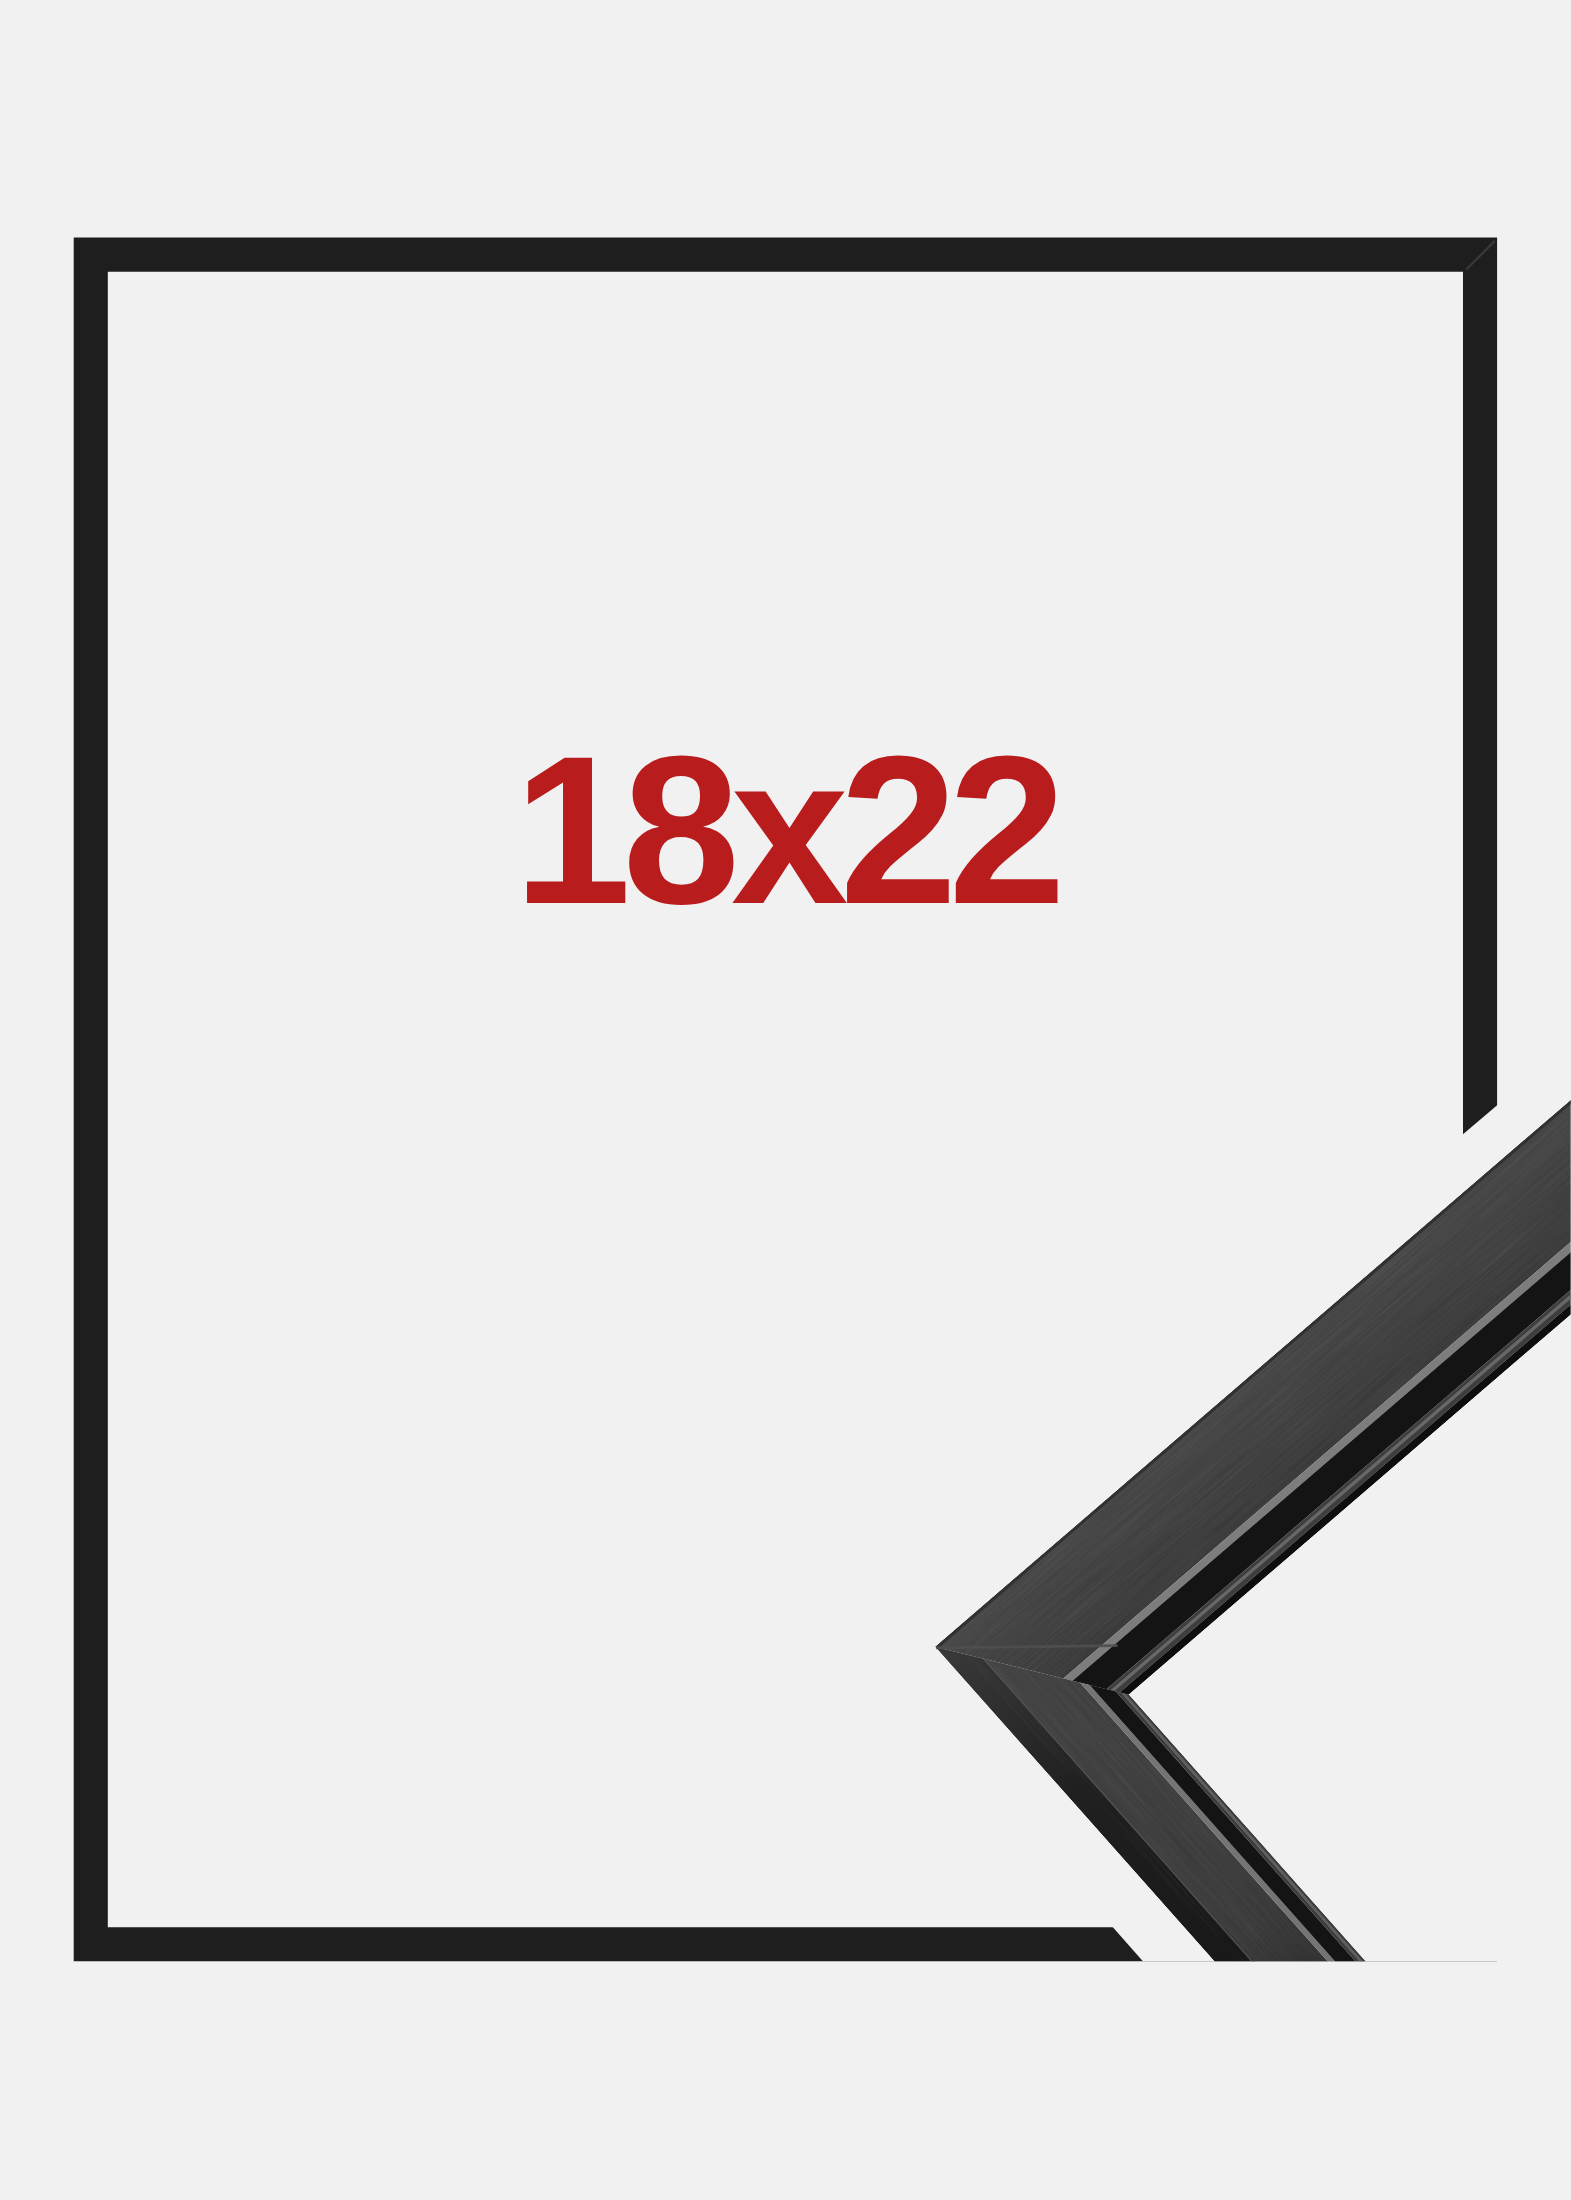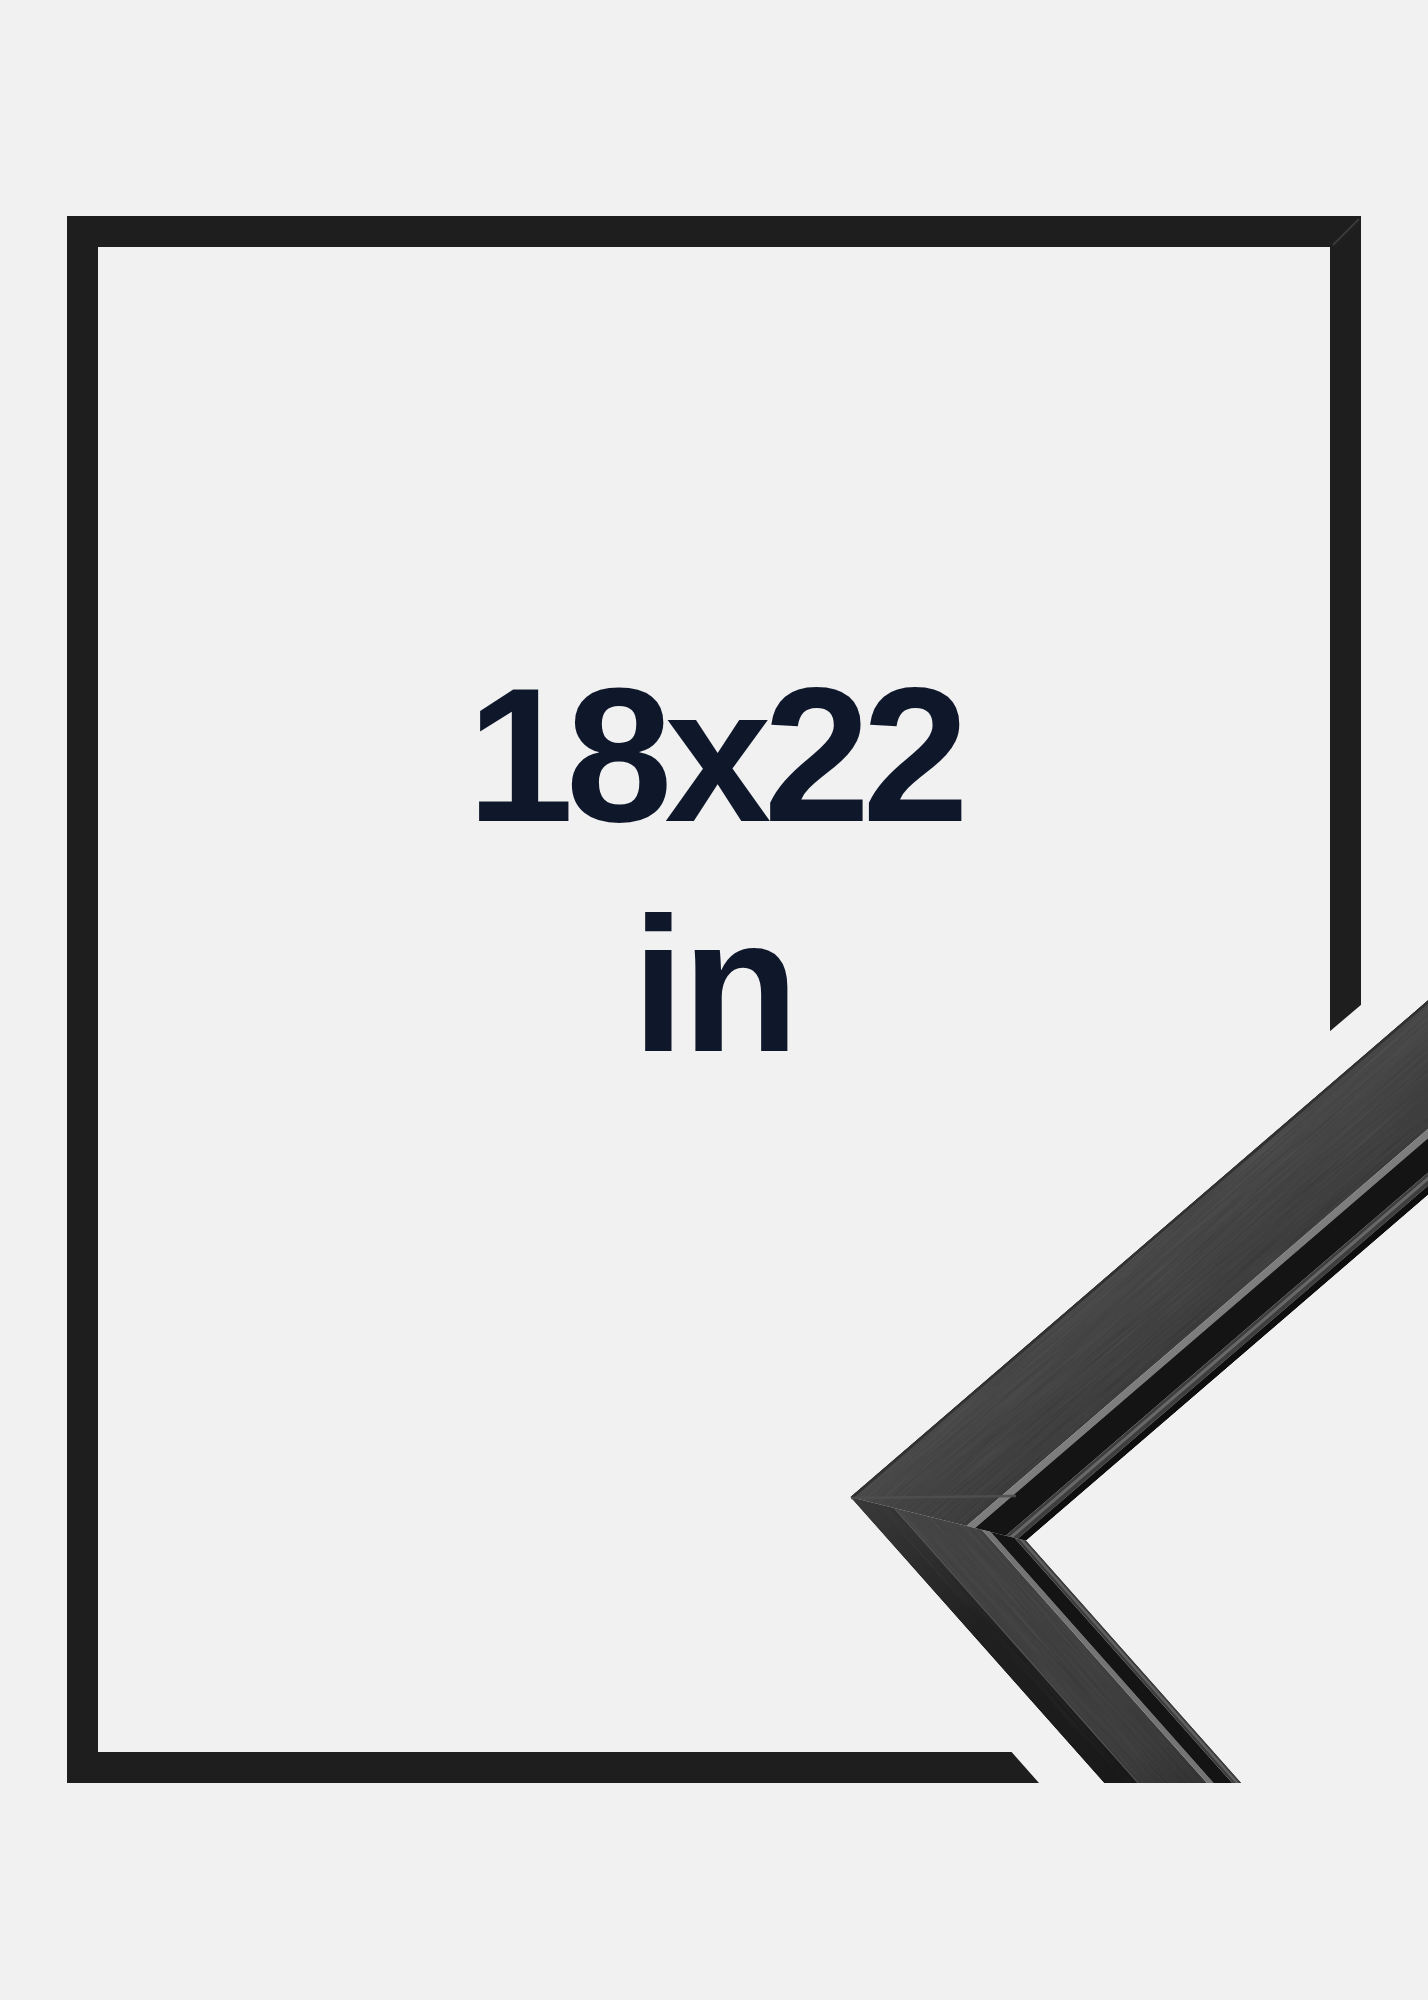--- a/index.html
+++ b/index.html
@@ -104,18 +104,17 @@
           <rect x="0" y="-96" width="520" height="14" fill="#141414"></rect>
           <rect x="0" y="-103" width="520" height="7" fill="#3c3c3c"></rect>
           <rect x="0" y="-101" width="520" height="2.5" fill="#646464" opacity="0.9"></rect>
         </g>
       </g>
 
       <line x1="851" y1="1498" x2="1016" y2="1496" stroke="#4f4f4f" stroke-width="2.5" opacity="0.9"></line>
     </g>
   </svg>
 
-  <div class="size-text" style="color: #0f172a;">
+  <div class="size-text" style="color: #b91c1c;">
     <div class="size-line">18x22</div>
-    <div class="unit-line">in</div>
   </div>
 
 </div>
 
 </body></html>

